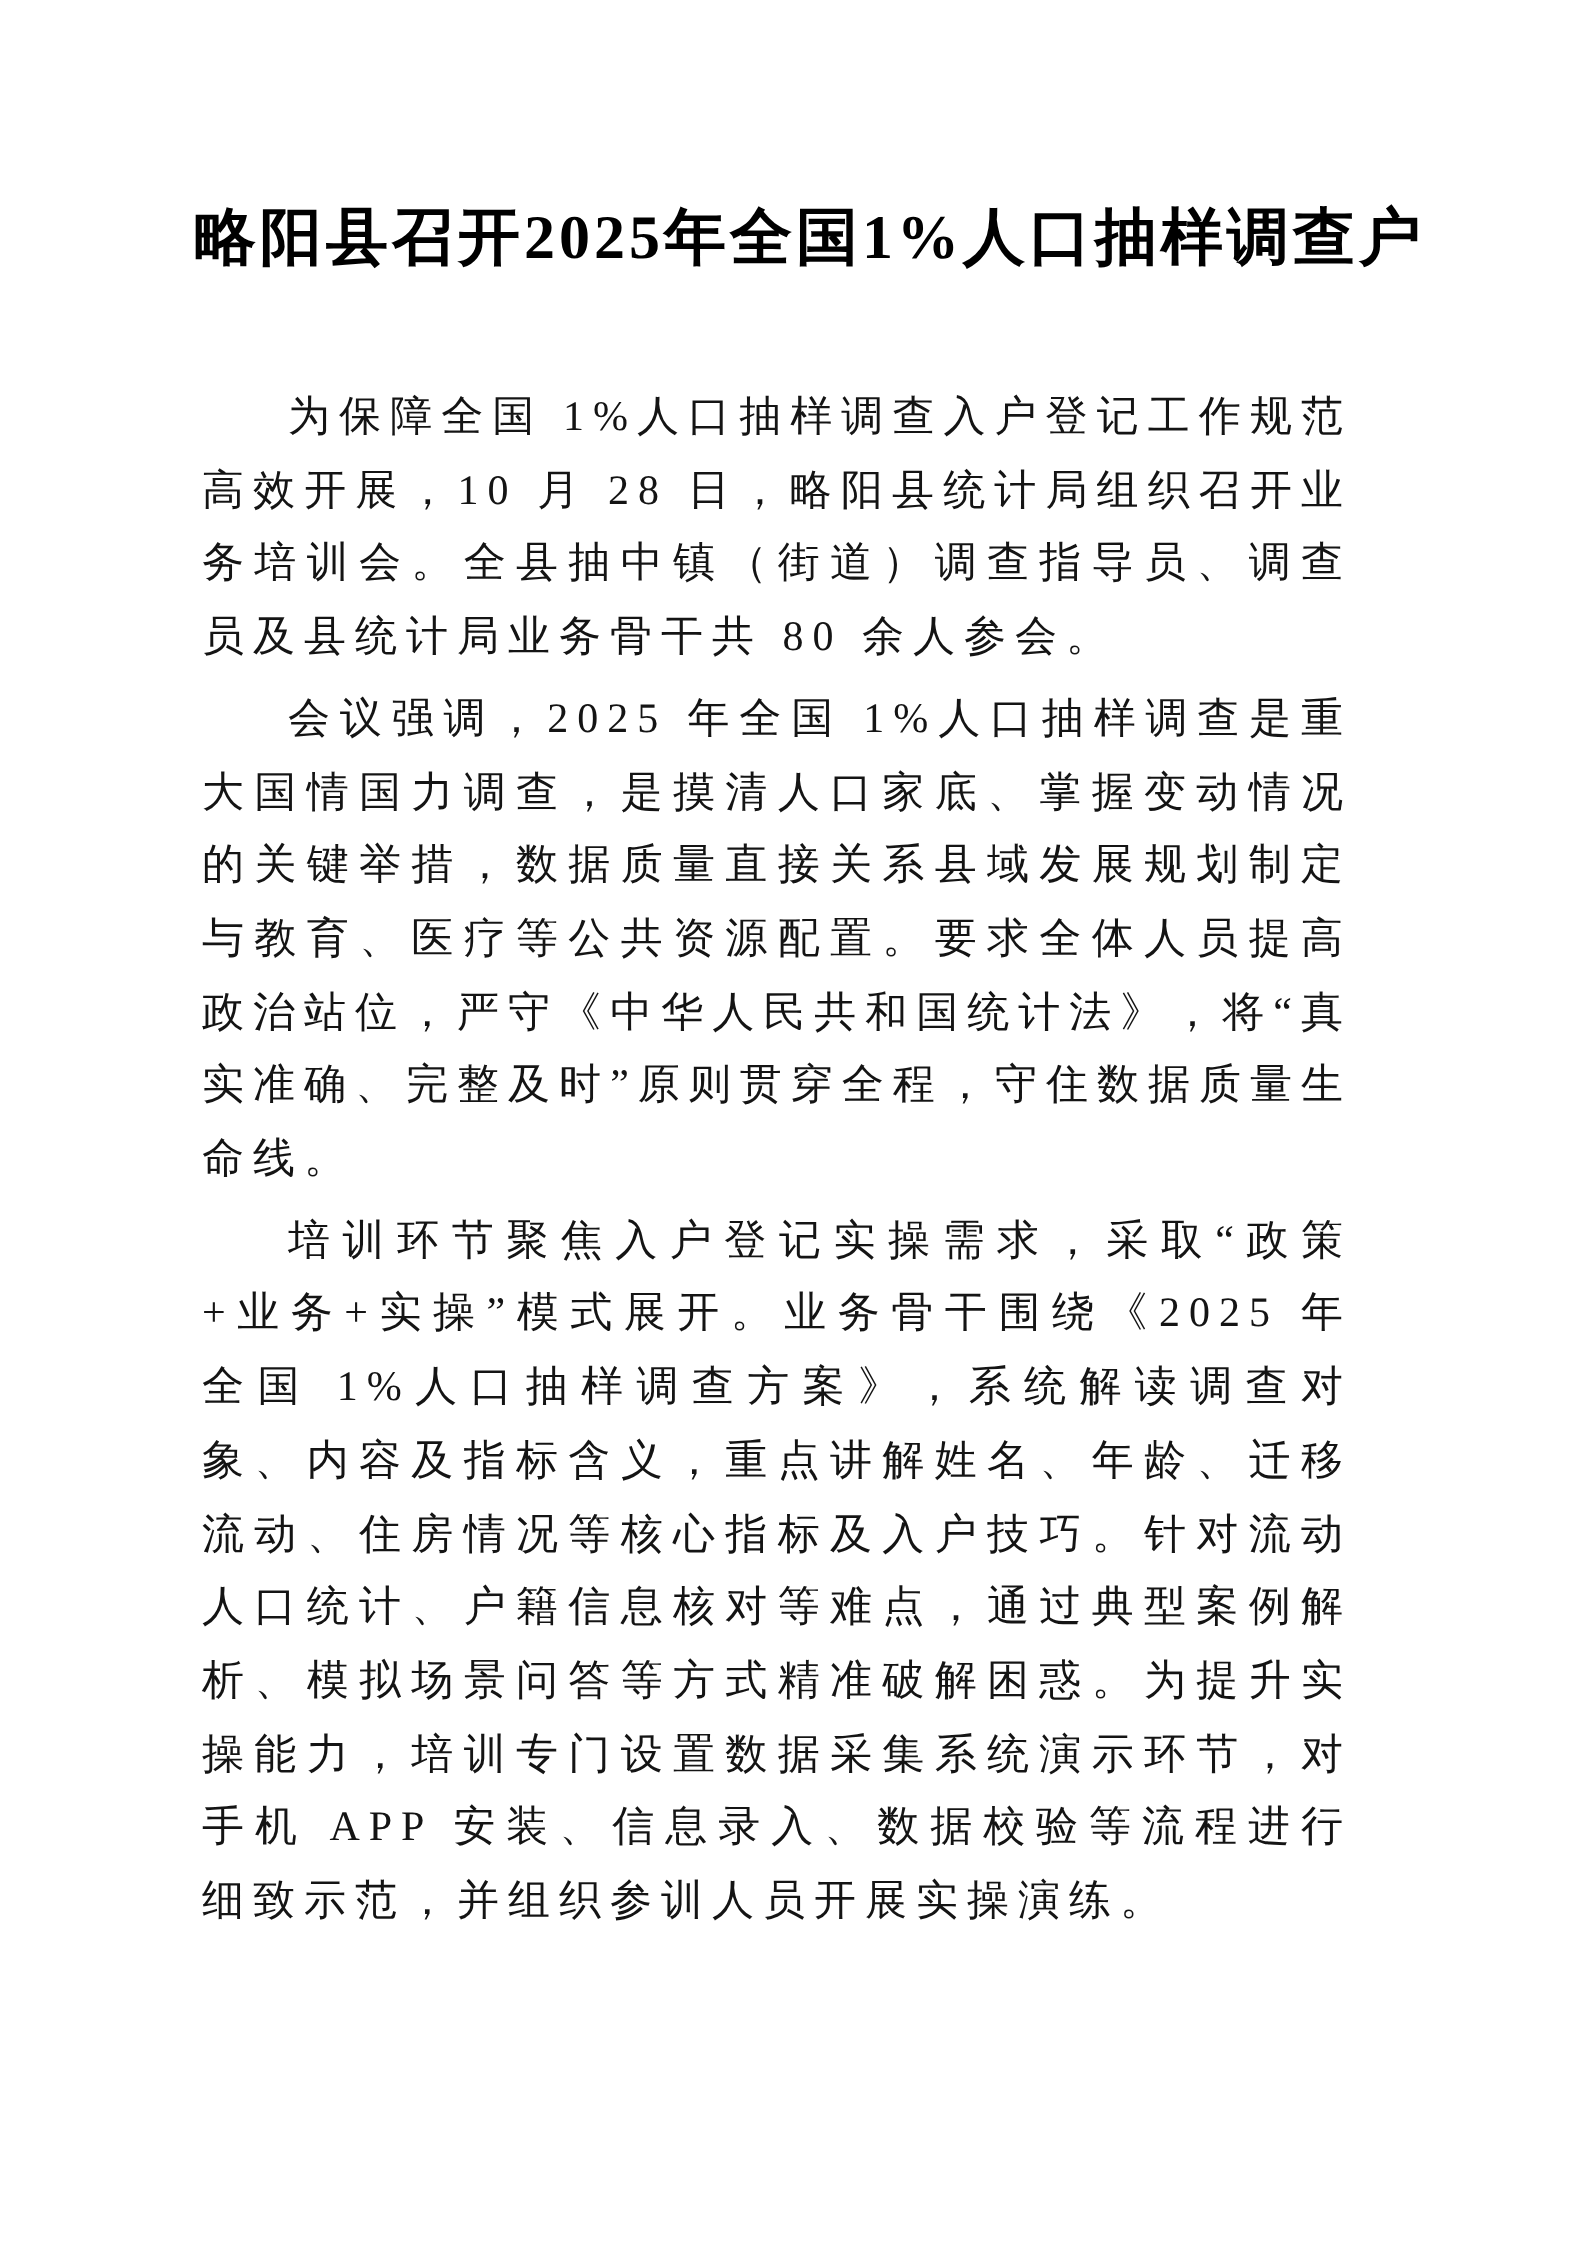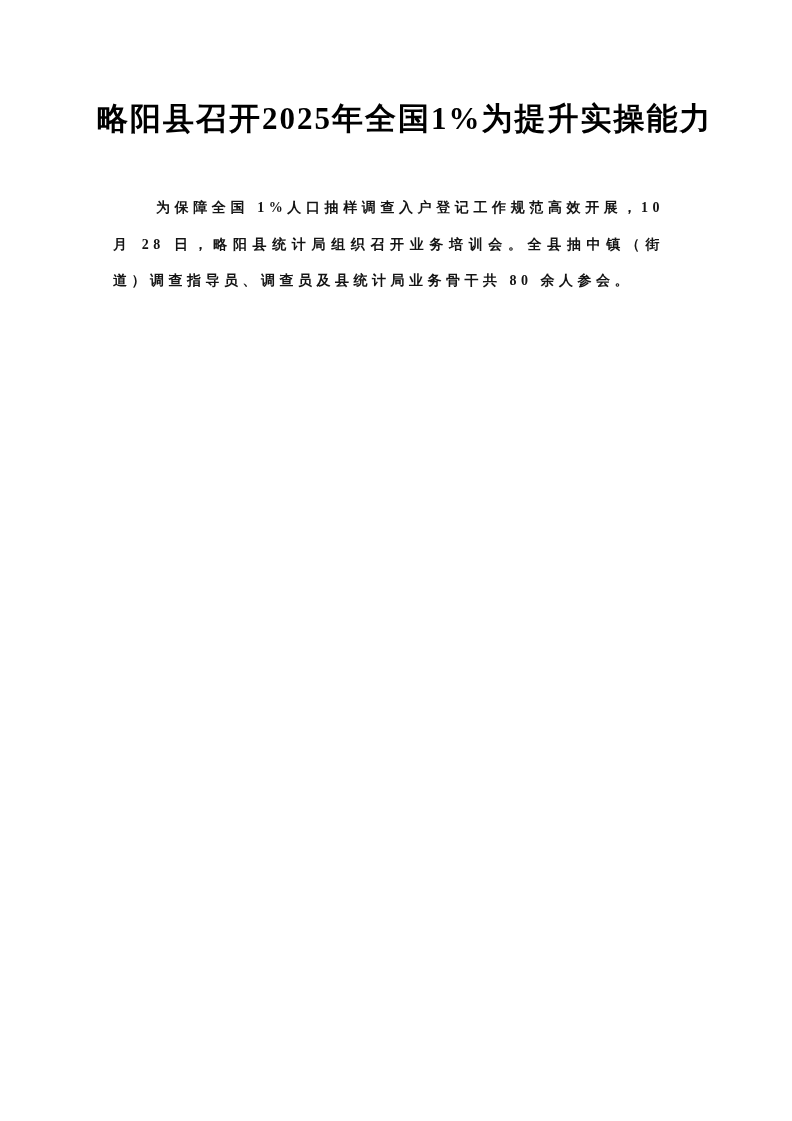--- a/index.html
+++ b/index.html
@@ -25,35 +25,36 @@
       line-height: 46px;
       letter-spacing: 2px;
       color: #000000;
       margin: 0 0 48px 0;
     }
     .doc-title .title-line {
       display: block;
       white-space: nowrap;
     }
     .doc-body p {
-      margin: 16px;
-      font-size: 14px;
+      margin: 4px;
+      font-size: 21px;
       line-height: 36.7px;
       letter-spacing: 4.5px;
       text-align: justify;
       text-justify: inter-character;
       text-indent: 43px;
       color: #141414;
       font-family: "Liberation Serif", "DejaVu Serif", serif;
-      font-weight: bold;
     }
   </style>
 </head>
 <body>
 
 <div class="page">
   <h1 class="doc-title">
-    <span class="title-line">略阳县召开2025年全国1%为提升实操能力</span>
+    <span class="title-line">略阳县召开2025年全国1%人口抽样调查户</span>
   </h1>
   <div class="doc-body">
     <p>为保障全国 1%人口抽样调查入户登记工作规范高效开展，10 月 28 日，略阳县统计局组织召开业务培训会。全县抽中镇（街道）调查指导员、调查员及县统计局业务骨干共 80 余人参会。</p>
+    <p>会议强调，2025 年全国 1%人口抽样调查是重大国情国力调查，是摸清人口家底、掌握变动情况的关键举措，数据质量直接关系县域发展规划制定与教育、医疗等公共资源配置。要求全体人员提高政治站位，严守《中华人民共和国统计法》，将“真实准确、完整及时”原则贯穿全程，守住数据质量生命线。</p>
+    <p>培训环节聚焦入户登记实操需求，采取“政策+业务+实操”模式展开。业务骨干围绕《2025 年全国 1%人口抽样调查方案》，系统解读调查对象、内容及指标含义，重点讲解姓名、年龄、迁移流动、住房情况等核心指标及入户技巧。针对流动人口统计、户籍信息核对等难点，通过典型案例解析、模拟场景问答等方式精准破解困惑。为提升实操能力，培训专门设置数据采集系统演示环节，对手机 APP 安装、信息录入、数据校验等流程进行细致示范，并组织参训人员开展实操演练。</p>
   </div>
 </div>
 
 </body></html>

